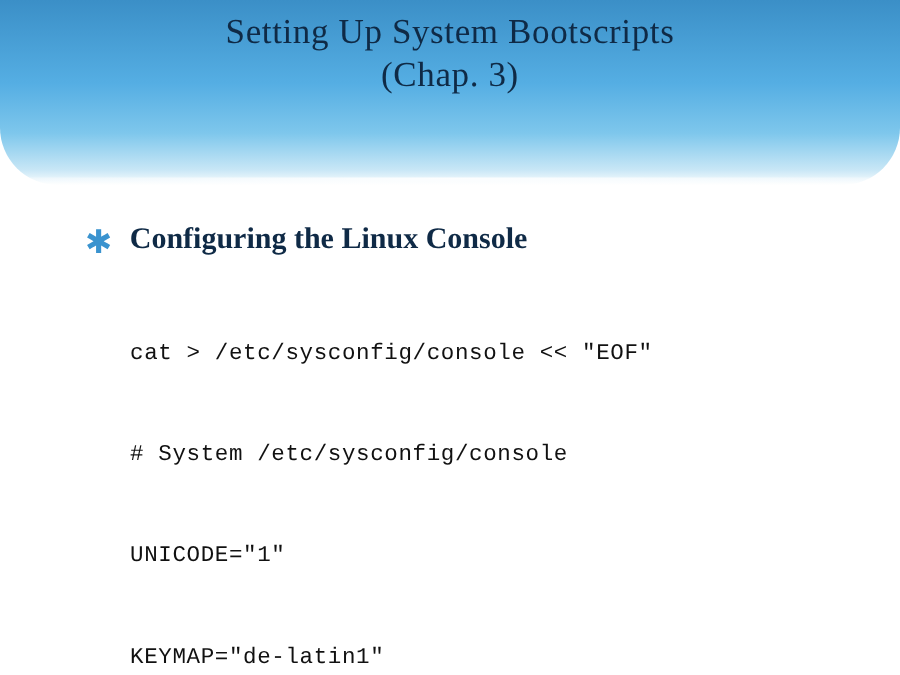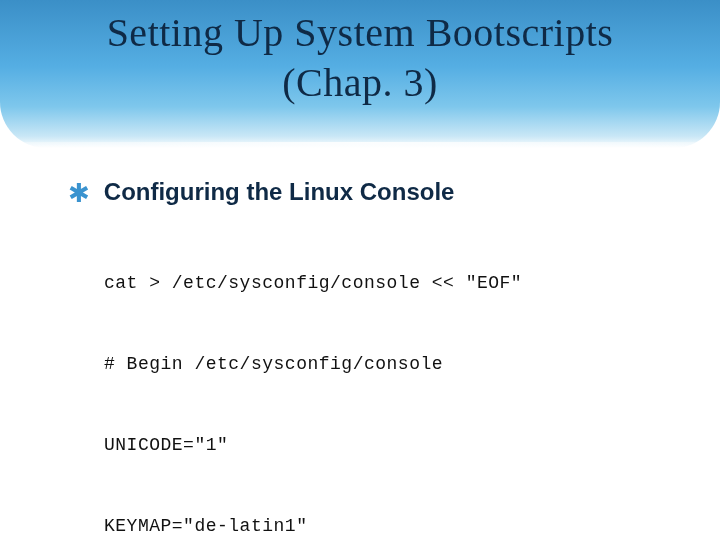--- a/index.html
+++ b/index.html
@@ -34,21 +34,21 @@
     height: 12px;
     background: radial-gradient(ellipse at center top, rgba(255,255,255,0.9), rgba(255,255,255,0));
   }
   .title {
     position: absolute;
     top: 8px;
     left: 0;
     right: 0;
     text-align: center;
     color: #0f2a46;
-    font-size: 40px;
+    font-size: 28px;
     line-height: 1.25;
     font-weight: 400;
     font-family: "Gabriola", "Segoe UI Light", "Segoe UI", serif;
     letter-spacing: 0.5px;
   }
   .content {
     position: absolute;
     top: 178px;
     left: 68px;
     right: 40px;
@@ -63,21 +63,21 @@
     color: #3a93cf;
     font-size: 26px;
     line-height: 1;
     margin-top: 2px;
     font-family: "Gabriola", "Segoe UI", sans-serif;
   }
   .bullet-text {
     color: #0f2a46;
     font-size: 24px;
     font-weight: 400;
-    font-family: Liberation Sans, sans-serif;
+    font-family: Liberation Serif, serif;
     text-align: right;
   }
   .bullet-text b {
     font-weight: 600;
   }
   .code-block {
     margin-left: 36px;
     margin-top: 6px;
     font-family: "Courier New", Courier, monospace;
     font-size: 18px;
@@ -102,21 +102,21 @@
   </div>
 
   <div class="content">
     <div class="bullet-row">
       <span class="asterisk">✱</span>
       <span class="bullet-text"><b>Configuring the Linux Console</b></span>
     </div>
 
     <div class="code-block">
       <span class="code-line">cat &gt; /etc/sysconfig/console &lt;&lt; "EOF"</span>
-      <span class="code-line"># Begin /etc/sysconfig/console</span>
+      <span class="code-line"># System /etc/sysconfig/console</span>
       <span class="code-line">UNICODE="1"</span>
       <span class="code-line">KEYMAP="de-latin1"</span>
       
       
       
       
       
     </div>
   </div>
 </div>

